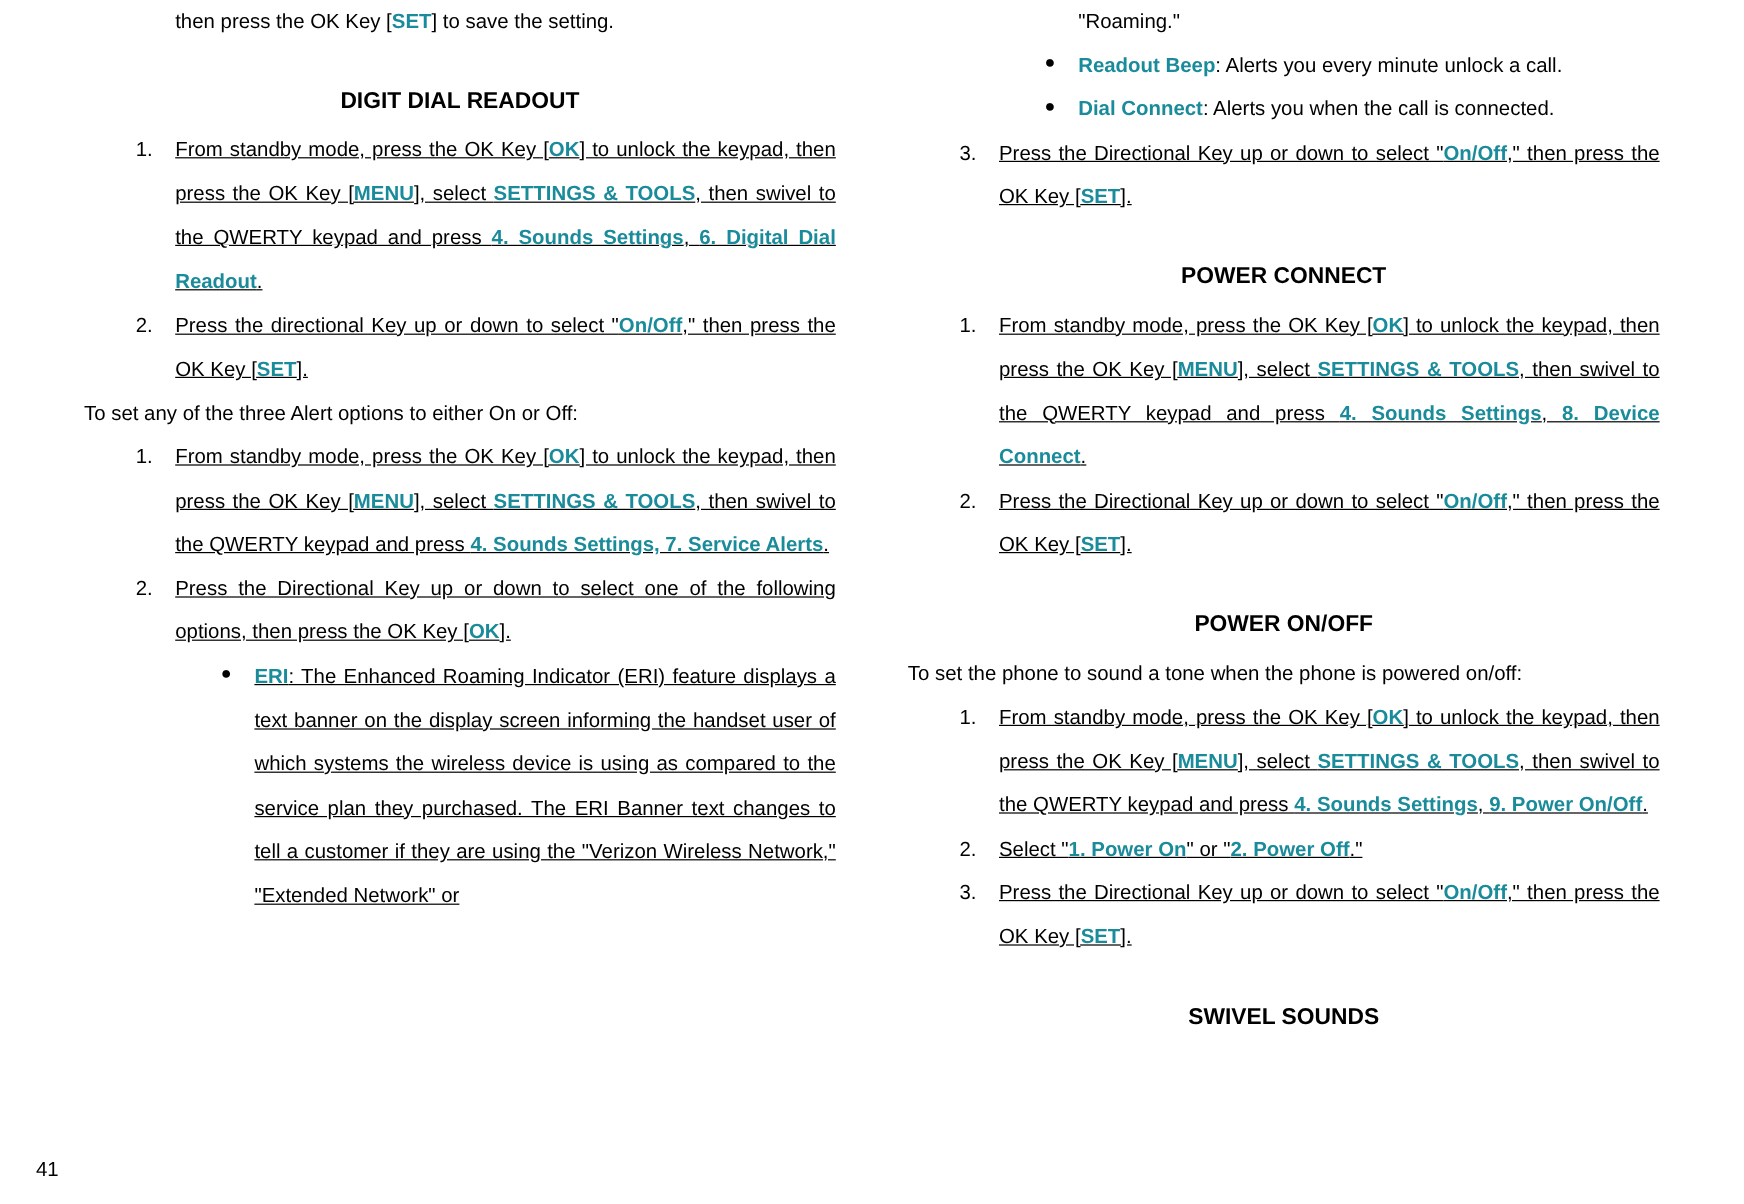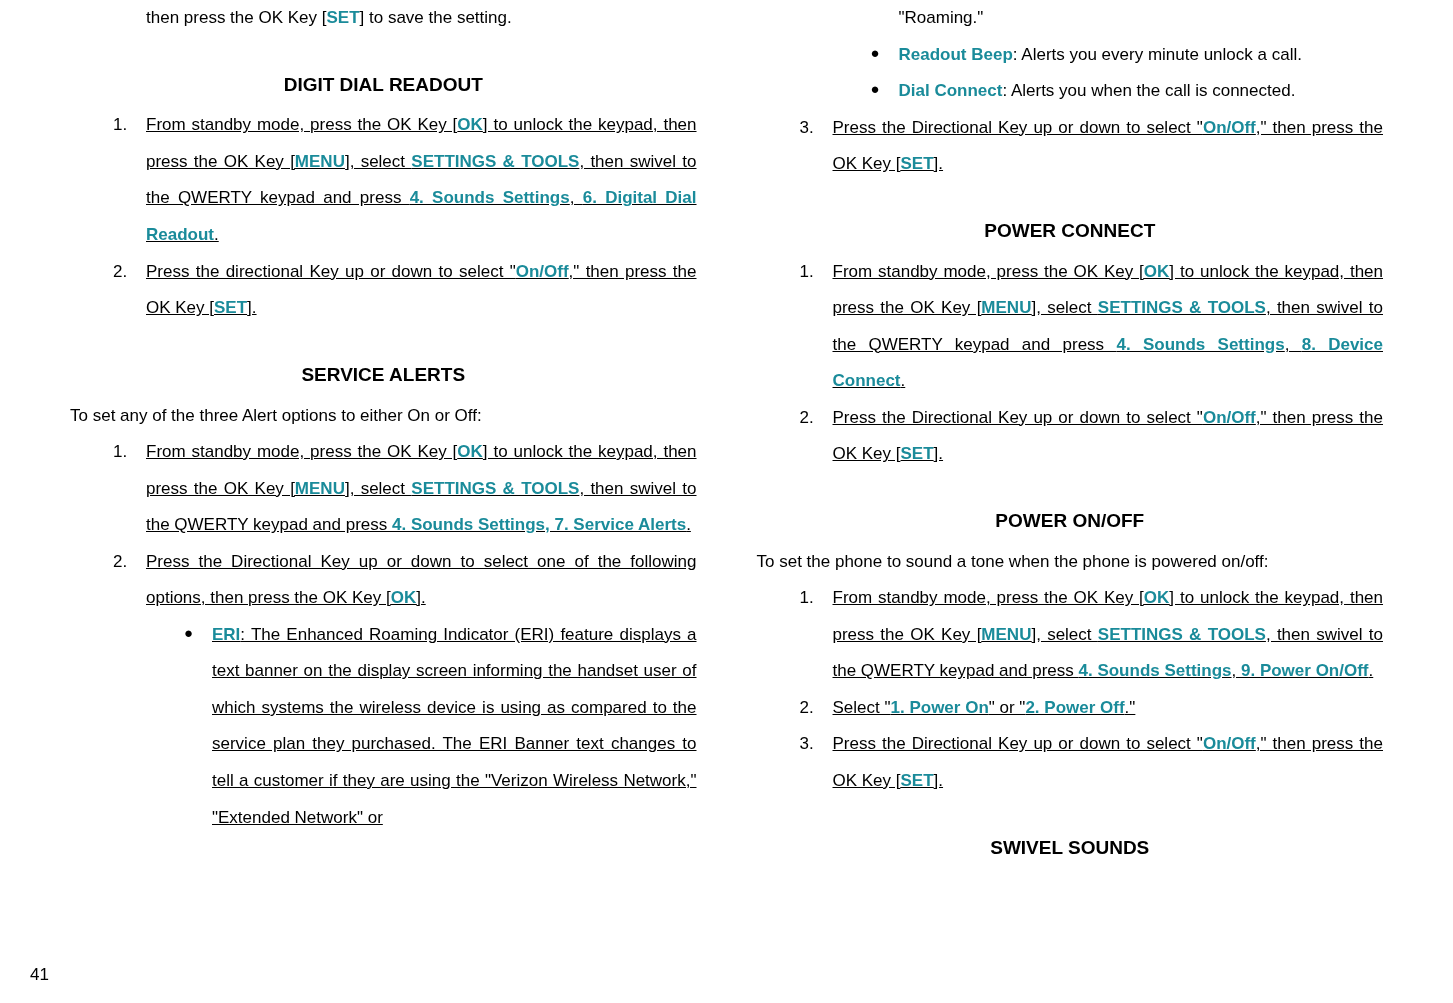--- a/index.html
+++ b/index.html
@@ -82,21 +82,20 @@
     <div class="heading">DIGIT DIAL READOUT</div>
     <ol class="steps">
       <li>
         <span class="frag">From standby mode, press the OK Key [</span><span class="frag hl">OK</span><span class="frag">] to unlock the keypad, then press the OK Key [</span><span class="frag hl">MENU</span><span class="frag">], select </span><span class="frag hl">SETTINGS &amp; TOOLS</span><span class="frag">, then swivel to the QWERTY keypad and press </span><span class="frag hl">4. Sounds Settings</span><span class="frag">, </span><span class="frag hl">6. Digital Dial Readout</span><span class="frag">.</span>
       </li>
       <li>
         <span class="frag">Press the directional Key up or down to select "</span><span class="frag hl">On/Off</span><span class="frag">," then press the OK Key [</span><span class="frag hl">SET</span><span class="frag">].</span>
       </li>
     </ol>
 
-    <div class="heading">SERVICE ALERTS</div>
     <div class="intro">To set any of the three Alert options to either On or Off:</div>
     <ol class="steps">
       <li>
         <span class="frag">From standby mode, press the OK Key [</span><span class="frag hl">OK</span><span class="frag">] to unlock the keypad, then press the OK Key [</span><span class="frag hl">MENU</span><span class="frag">], select </span><span class="frag hl">SETTINGS &amp; TOOLS</span><span class="frag">, then swivel to the QWERTY keypad and press </span><span class="frag hl">4. Sounds Settings, 7. Service Alerts</span><span class="frag">.</span>
       </li>
       <li>
         <span class="frag">Press the Directional Key up or down to select one of the following options, then press the OK Key [</span><span class="frag hl">OK</span><span class="frag">].</span>
         <ul class="bullets">
           <li>
             <span class="frag hl">ERI</span><span class="frag">: The Enhanced Roaming Indicator (ERI) feature displays a text banner on the display screen informing the handset user of which systems the wireless device is using as compared to the service plan they purchased. The ERI Banner text changes to tell a customer if they are using the "Verizon Wireless Network," "Extended Network" or</span>

